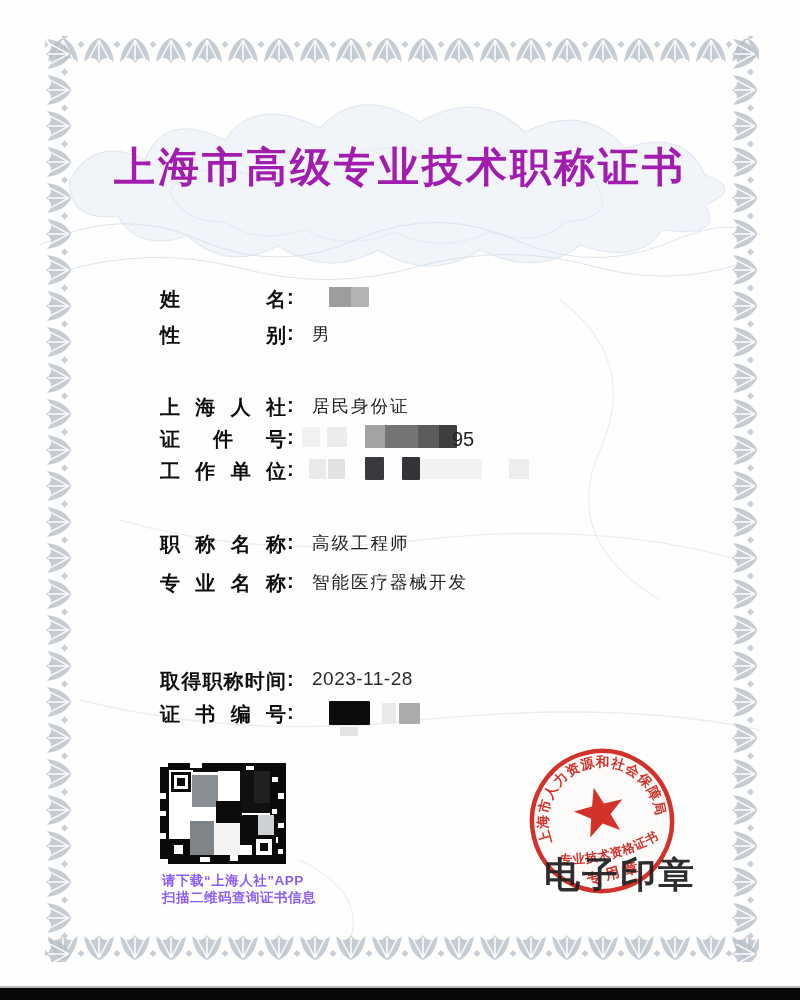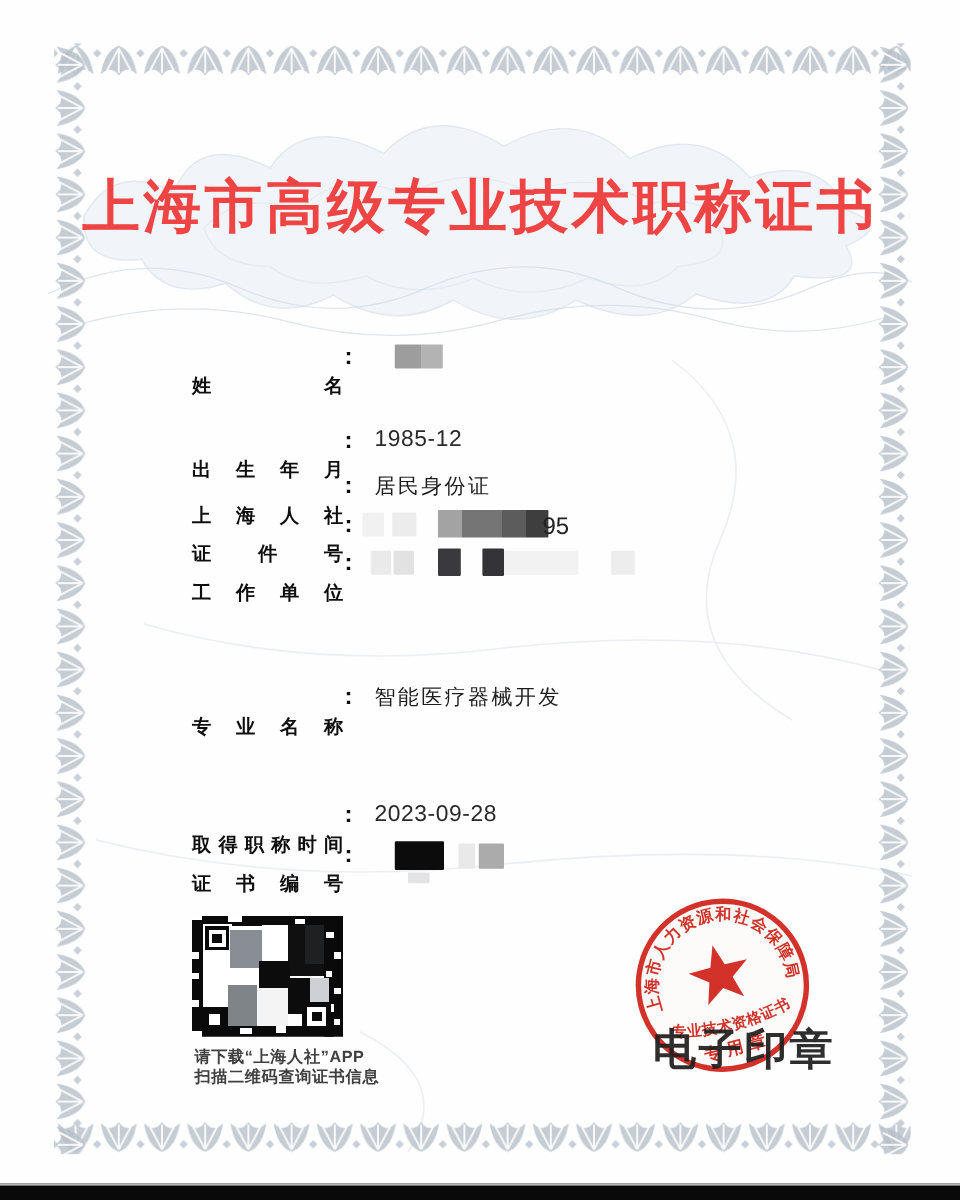--- a/index.html
+++ b/index.html
@@ -14,49 +14,49 @@
   .strip-top{left:45px;top:36px;}
   .strip-bottom{left:45px;top:934px;transform:scaleY(-1);}
   .strip-left{left:45px;top:36px;transform-origin:0 0;transform:rotate(90deg) translate(0,-28px);}
   .strip-right{left:731px;top:36px;transform-origin:0 0;transform:rotate(90deg) translate(0,-28px);}
   
   .watermark{position:absolute;left:0;top:40px;pointer-events:none;}
   .wrinkles{position:absolute;left:0;top:0;pointer-events:none;}
   
   .title{
     position:absolute;left:0;top:140px;width:800px;text-align:center;
-    font-size:48px;font-weight:bold;letter-spacing:3px;color:#ef4444;
+    font-size:41px;font-weight:bold;letter-spacing:3px;color:#a21caf;
   }
   
   .row{position:absolute;left:160px;height:28px;white-space:nowrap;}
   .jlabel{
     display:inline-block;width:126px;vertical-align:top;
-    font-size:16px;font-weight:bold;color:#0e0e0e;
-    text-align:justify;text-align-last:justify;margin-top:26px;
+    font-size:20px;font-weight:bold;color:#0e0e0e;
+    text-align:justify;text-align-last:justify;
   }
   .colon{font-size:20px;font-weight:bold;color:#0e0e0e;margin-left:1px;}
   .val{position:absolute;left:142px;top:-1px;width:380px;white-space:normal;}
   .vtext{
     display:block;padding-left:10px;
     font-family:"DejaVu Serif", serif;
     font-size:17.5px;letter-spacing:2px;color:#1d1d1d;line-height:26px;
   }
   .vnum{
     display:block;padding-left:10px;
     font-family:"Liberation Sans", sans-serif;
     font-size:19px;letter-spacing:0.5px;color:#2a2a2a;line-height:24px;
   }
   .vwrap{width:352px;}
   
   .blk{position:absolute;border-radius:1px;}
   
   .qr{position:absolute;left:160px;top:763px;}
   .qr-caption{
     position:absolute;left:162px;top:872px;width:220px;
-    font-size:13.5px;font-weight:bold;color:#404040;letter-spacing:0.5px;line-height:17px;
+    font-size:13.5px;font-weight:bold;color:#8b5cf6;letter-spacing:0.5px;line-height:17px;
   }
   
   .seal{position:absolute;left:522px;top:742px;}
   .seal-overlay{
     position:absolute;left:544px;top:851px;
     font-size:36px;font-weight:bold;letter-spacing:2px;color:#1f1f1f;opacity:0.93;
   }
   
   .edge-strip{
     position:absolute;left:0;bottom:0;width:800px;height:12px;
@@ -124,27 +124,27 @@
 
   <div class="title">上海市高级专业技术职称证书</div>
 
   <div class="row" style="top:286px">
     <span class="jlabel">姓名</span><span class="colon">:</span>
     <div class="val">
       <span class="blk" style="left:27px;top:2px;width:40px;height:20px;background:linear-gradient(90deg,#9d9d9d 0 55%,#b3b3b3 55% 100%);"></span>
     </div>
   </div>
 
-
-  <div class="row" style="top:356px">
-    <span class="jlabel">出生年月</span><span class="colon">:</span>
-    <div class="val">
-        <span class="vnum">1985-12</span>
-      </div>
-  </div>
+  <div class="row" style="top:322px">
+    <span class="jlabel">性别</span><span class="colon">:</span>
+    <div class="val">
+        <span class="vtext">男</span>
+      </div>
+  </div>
+
 
   <div class="row" style="top:394px">
     <span class="jlabel">上海人社</span><span class="colon">:</span>
     <div class="val">
         <span class="vtext">居民身份证</span>
       </div>
   </div>
 
   <div class="row" style="top:426px">
     <span class="jlabel">证件号</span><span class="colon">:</span>
@@ -161,33 +161,39 @@
     <div class="val">
       <span class="blk" style="left:7px;top:2px;width:17px;height:20px;background:#eaeaea;"></span>
       <span class="blk" style="left:26px;top:2px;width:17px;height:20px;background:#e2e2e2;"></span>
       <span class="blk" style="left:63px;top:0;width:19px;height:23px;background:#3a3a3e;"></span>
       <span class="blk" style="left:100px;top:0;width:18px;height:23px;background:#343438;"></span>
       <span class="blk" style="left:118px;top:2px;width:62px;height:20px;background:#f2f2f2;"></span>
       <span class="blk" style="left:207px;top:2px;width:20px;height:20px;background:#ededed;"></span>
     </div>
   </div>
 
+  <div class="row" style="top:531px">
+    <span class="jlabel">职称名称</span><span class="colon">:</span>
+    <div class="val">
+        <span class="vtext">高级工程师</span>
+      </div>
+  </div>
 
   <div class="row" style="top:570px">
     <span class="jlabel">专业名称</span><span class="colon">:</span>
     <div class="val">
         <span class="vtext">智能医疗器械开发</span>
       </div>
   </div>
 
 
   <div class="row" style="top:668px">
     <span class="jlabel">取得职称时间</span><span class="colon">:</span>
     <div class="val">
-        <span class="vnum">2023-09-28</span>
+        <span class="vnum">2023-11-28</span>
       </div>
   </div>
 
   <div class="row" style="top:701px">
     <span class="jlabel">证书编号</span><span class="colon">:</span>
     <div class="val">
       <span class="blk" style="left:27px;top:1px;width:41px;height:24px;background:#0c0c0c;"></span>
       <span class="blk" style="left:38px;top:27px;width:18px;height:9px;background:#e3e3e3;"></span>
       <span class="blk" style="left:80px;top:3px;width:14px;height:21px;background:#e9e9e9;"></span>
       <span class="blk" style="left:97px;top:3px;width:21px;height:21px;background:#ababab;"></span>

